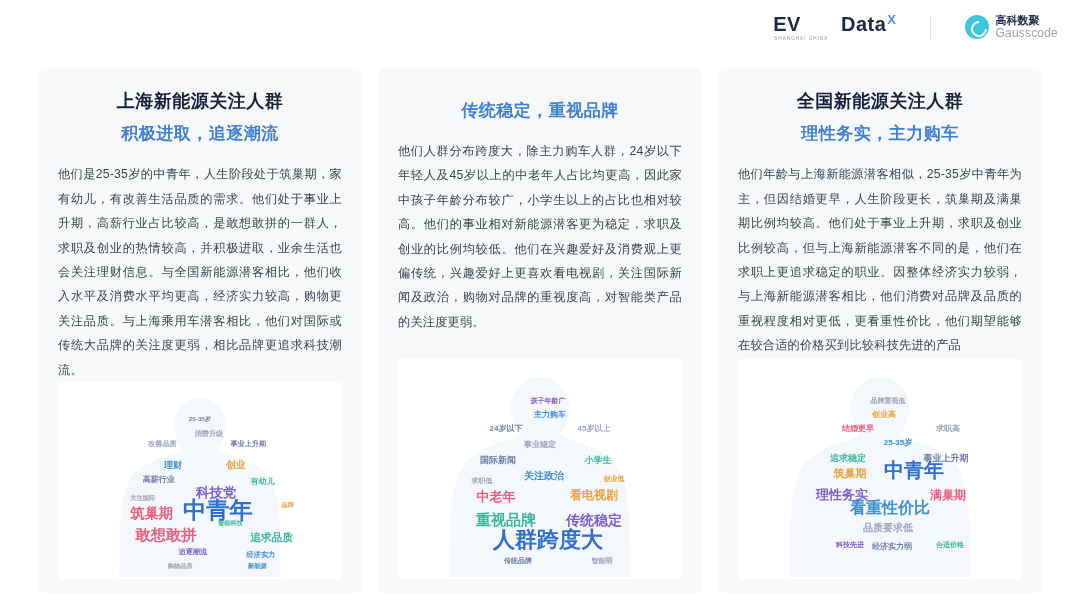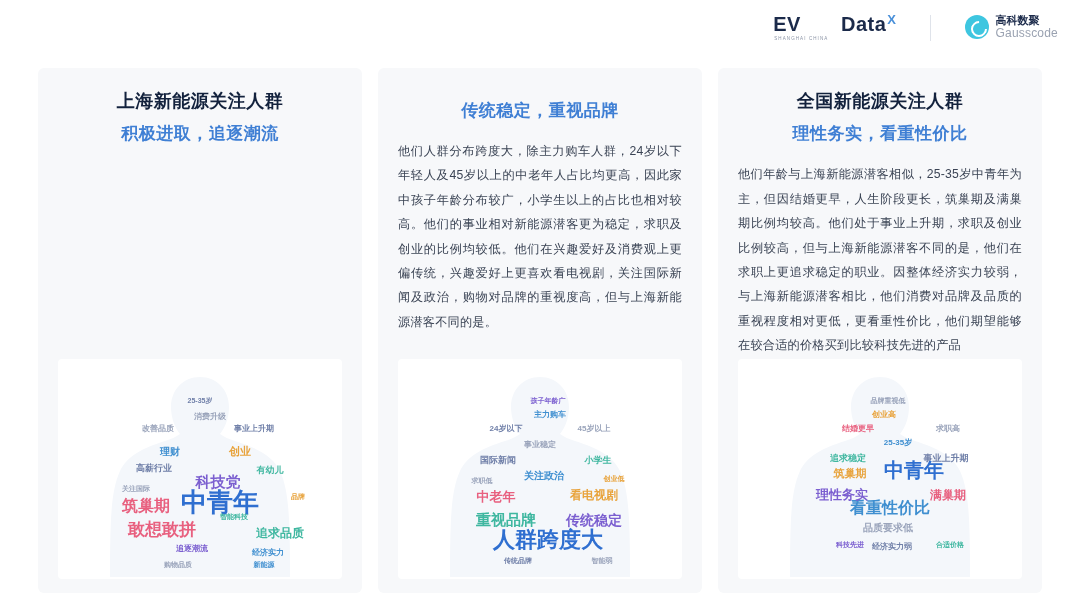--- a/index.html
+++ b/index.html
@@ -136,20 +136,21 @@
         <span class="en">Gausscode</span>
       </span>
     </div>
   </div>
 
   <div class="cards">
 
     <div class="card">
       <div class="card-title">上海新能源关注人群</div>
       <div class="card-subtitle">积极进取，追逐潮流</div>
+      <div class="card-body">他们是25-35岁的中青年，人生阶段处于筑巢期，家有幼儿，有改善生活品质的需求。他们处于事业上升期，高薪行业占比较高，是敢想敢拼的一群人，求职及创业的热情较高，并积极进取，业余生活也会关注理财信息。与全国新能源潜客相比，他们收入水平及消费水平均更高，经济实力较高，购物更关注品质。与上海乘用车潜客相比，他们对国际或传统大品牌的关注度更弱，相比品牌更追求科技潮流。</div>
       <div class="wordcloud-wrap">
         <svg viewBox="0 0 284 220" preserveAspectRatio="xMidYMid meet">
           <g>
             <path d="M142 18c-17 0-29 13-29 30 0 11 4 21 9 27-4 3-9 5-15 7-22 7-38 15-45 30-6 13-8 30-9 48-1 20-1 40-1 58h180c0-18 0-38-1-58-1-18-3-35-9-48-7-15-23-23-45-30-6-2-11-4-15-7 5-6 9-16 9-27 0-17-12-30-29-30z" fill="#f4f7fb"></path>
           </g>
           <g id="wc0">
               <text x="162" y="152" font-size="26" fill="#2f6fd0" text-anchor="middle" class="wc-word">中青年</text>
               <text x="104" y="176" font-size="17" fill="#e8607f" text-anchor="middle" class="wc-word">敢想敢拼</text>
               <text x="88" y="152" font-size="16" fill="#e8607f" text-anchor="middle" class="wc-word">筑巢期</text>
               <text x="160" y="128" font-size="15" fill="#7b5fd0" text-anchor="middle" class="wc-word">科技党</text>
@@ -169,21 +170,21 @@
               <text x="176" y="160" font-size="7" fill="#3fb7a0" text-anchor="middle" class="wc-word">智能科技</text>
               <text x="120" y="208" font-size="7" fill="#9aa4bb" text-anchor="middle" class="wc-word">购物品质</text>
               <text x="206" y="208" font-size="7" fill="#3f8fd0" text-anchor="middle" class="wc-word">新能源</text>
             </g>
         </svg>
       </div>
     </div>
 
     <div class="card">
       <div class="card-subtitle">传统稳定，重视品牌</div>
-      <div class="card-body">他们人群分布跨度大，除主力购车人群，24岁以下年轻人及45岁以上的中老年人占比均更高，因此家中孩子年龄分布较广，小学生以上的占比也相对较高。他们的事业相对新能源潜客更为稳定，求职及创业的比例均较低。他们在兴趣爱好及消费观上更偏传统，兴趣爱好上更喜欢看电视剧，关注国际新闻及政治，购物对品牌的重视度高，但与上海新能源潜客不同的是。</div>
+      <div class="card-body">他们人群分布跨度大，除主力购车人群，24岁以下年轻人及45岁以上的中老年人占比均更高，因此家中孩子年龄分布较广，小学生以上的占比也相对较高。他们的事业相对新能源潜客更为稳定，求职及创业的比例均较低。他们在兴趣爱好及消费观上更偏传统，兴趣爱好上更喜欢看电视剧，关注国际新闻及政治，购物对品牌的重视度高，对智能类产品的关注度更弱。</div>
       <div class="wordcloud-wrap">
         <svg viewBox="0 0 284 220" preserveAspectRatio="xMidYMid meet">
           <g>
             <path d="M142 18c-17 0-29 13-29 30 0 11 4 21 9 27-4 3-9 5-15 7-22 7-38 15-45 30-6 13-8 30-9 48-1 20-1 40-1 58h180c0-18 0-38-1-58-1-18-3-35-9-48-7-15-23-23-45-30-6-2-11-4-15-7 5-6 9-16 9-27 0-17-12-30-29-30z" fill="#f4f7fb"></path>
           </g>
           <g id="wc1">
               <text x="150" y="188" font-size="22" fill="#2f6fd0" text-anchor="middle" class="wc-word">人群跨度大</text>
               <text x="108" y="166" font-size="15" fill="#3fb7a0" text-anchor="middle" class="wc-word">重视品牌</text>
               <text x="196" y="166" font-size="14" fill="#7b5fd0" text-anchor="middle" class="wc-word">传统稳定</text>
               <text x="98" y="142" font-size="13" fill="#e8607f" text-anchor="middle" class="wc-word">中老年</text>
@@ -200,21 +201,21 @@
               <text x="216" y="122" font-size="7" fill="#e8a33c" text-anchor="middle" class="wc-word">创业低</text>
               <text x="120" y="204" font-size="7" fill="#6f7fa8" text-anchor="middle" class="wc-word">传统品牌</text>
               <text x="204" y="204" font-size="7" fill="#9aa4bb" text-anchor="middle" class="wc-word">智能弱</text>
             </g>
         </svg>
       </div>
     </div>
 
     <div class="card">
       <div class="card-title">全国新能源关注人群</div>
-      <div class="card-subtitle">理性务实，看重性价比</div>
+      <div class="card-subtitle">理性务实，主力购车</div>
       <div class="card-body">他们年龄与上海新能源潜客相似，25-35岁中青年为主，但因结婚更早，人生阶段更长，筑巢期及满巢期比例均较高。他们处于事业上升期，求职及创业比例较高，但与上海新能源潜客不同的是，他们在求职上更追求稳定的职业。因整体经济实力较弱，与上海新能源潜客相比，他们消费对品牌及品质的重视程度相对更低，更看重性价比，他们期望能够在较合适的价格买到比较科技先进的产品</div>
       <div class="wordcloud-wrap">
         <svg viewBox="0 0 284 220" preserveAspectRatio="xMidYMid meet">
           <g>
             <path d="M142 18c-17 0-29 13-29 30 0 11 4 21 9 27-4 3-9 5-15 7-22 7-38 15-45 30-6 13-8 30-9 48-1 20-1 40-1 58h180c0-18 0-38-1-58-1-18-3-35-9-48-7-15-23-23-45-30-6-2-11-4-15-7 5-6 9-16 9-27 0-17-12-30-29-30z" fill="#f4f7fb"></path>
           </g>
           <g id="wc2">
               <text x="176" y="118" font-size="20" fill="#2f6fd0" text-anchor="middle" class="wc-word">中青年</text>
               <text x="152" y="154" font-size="16" fill="#3f8fd0" text-anchor="middle" class="wc-word">看重性价比</text>
               <text x="104" y="140" font-size="13" fill="#7b5fd0" text-anchor="middle" class="wc-word">理性务实</text>

